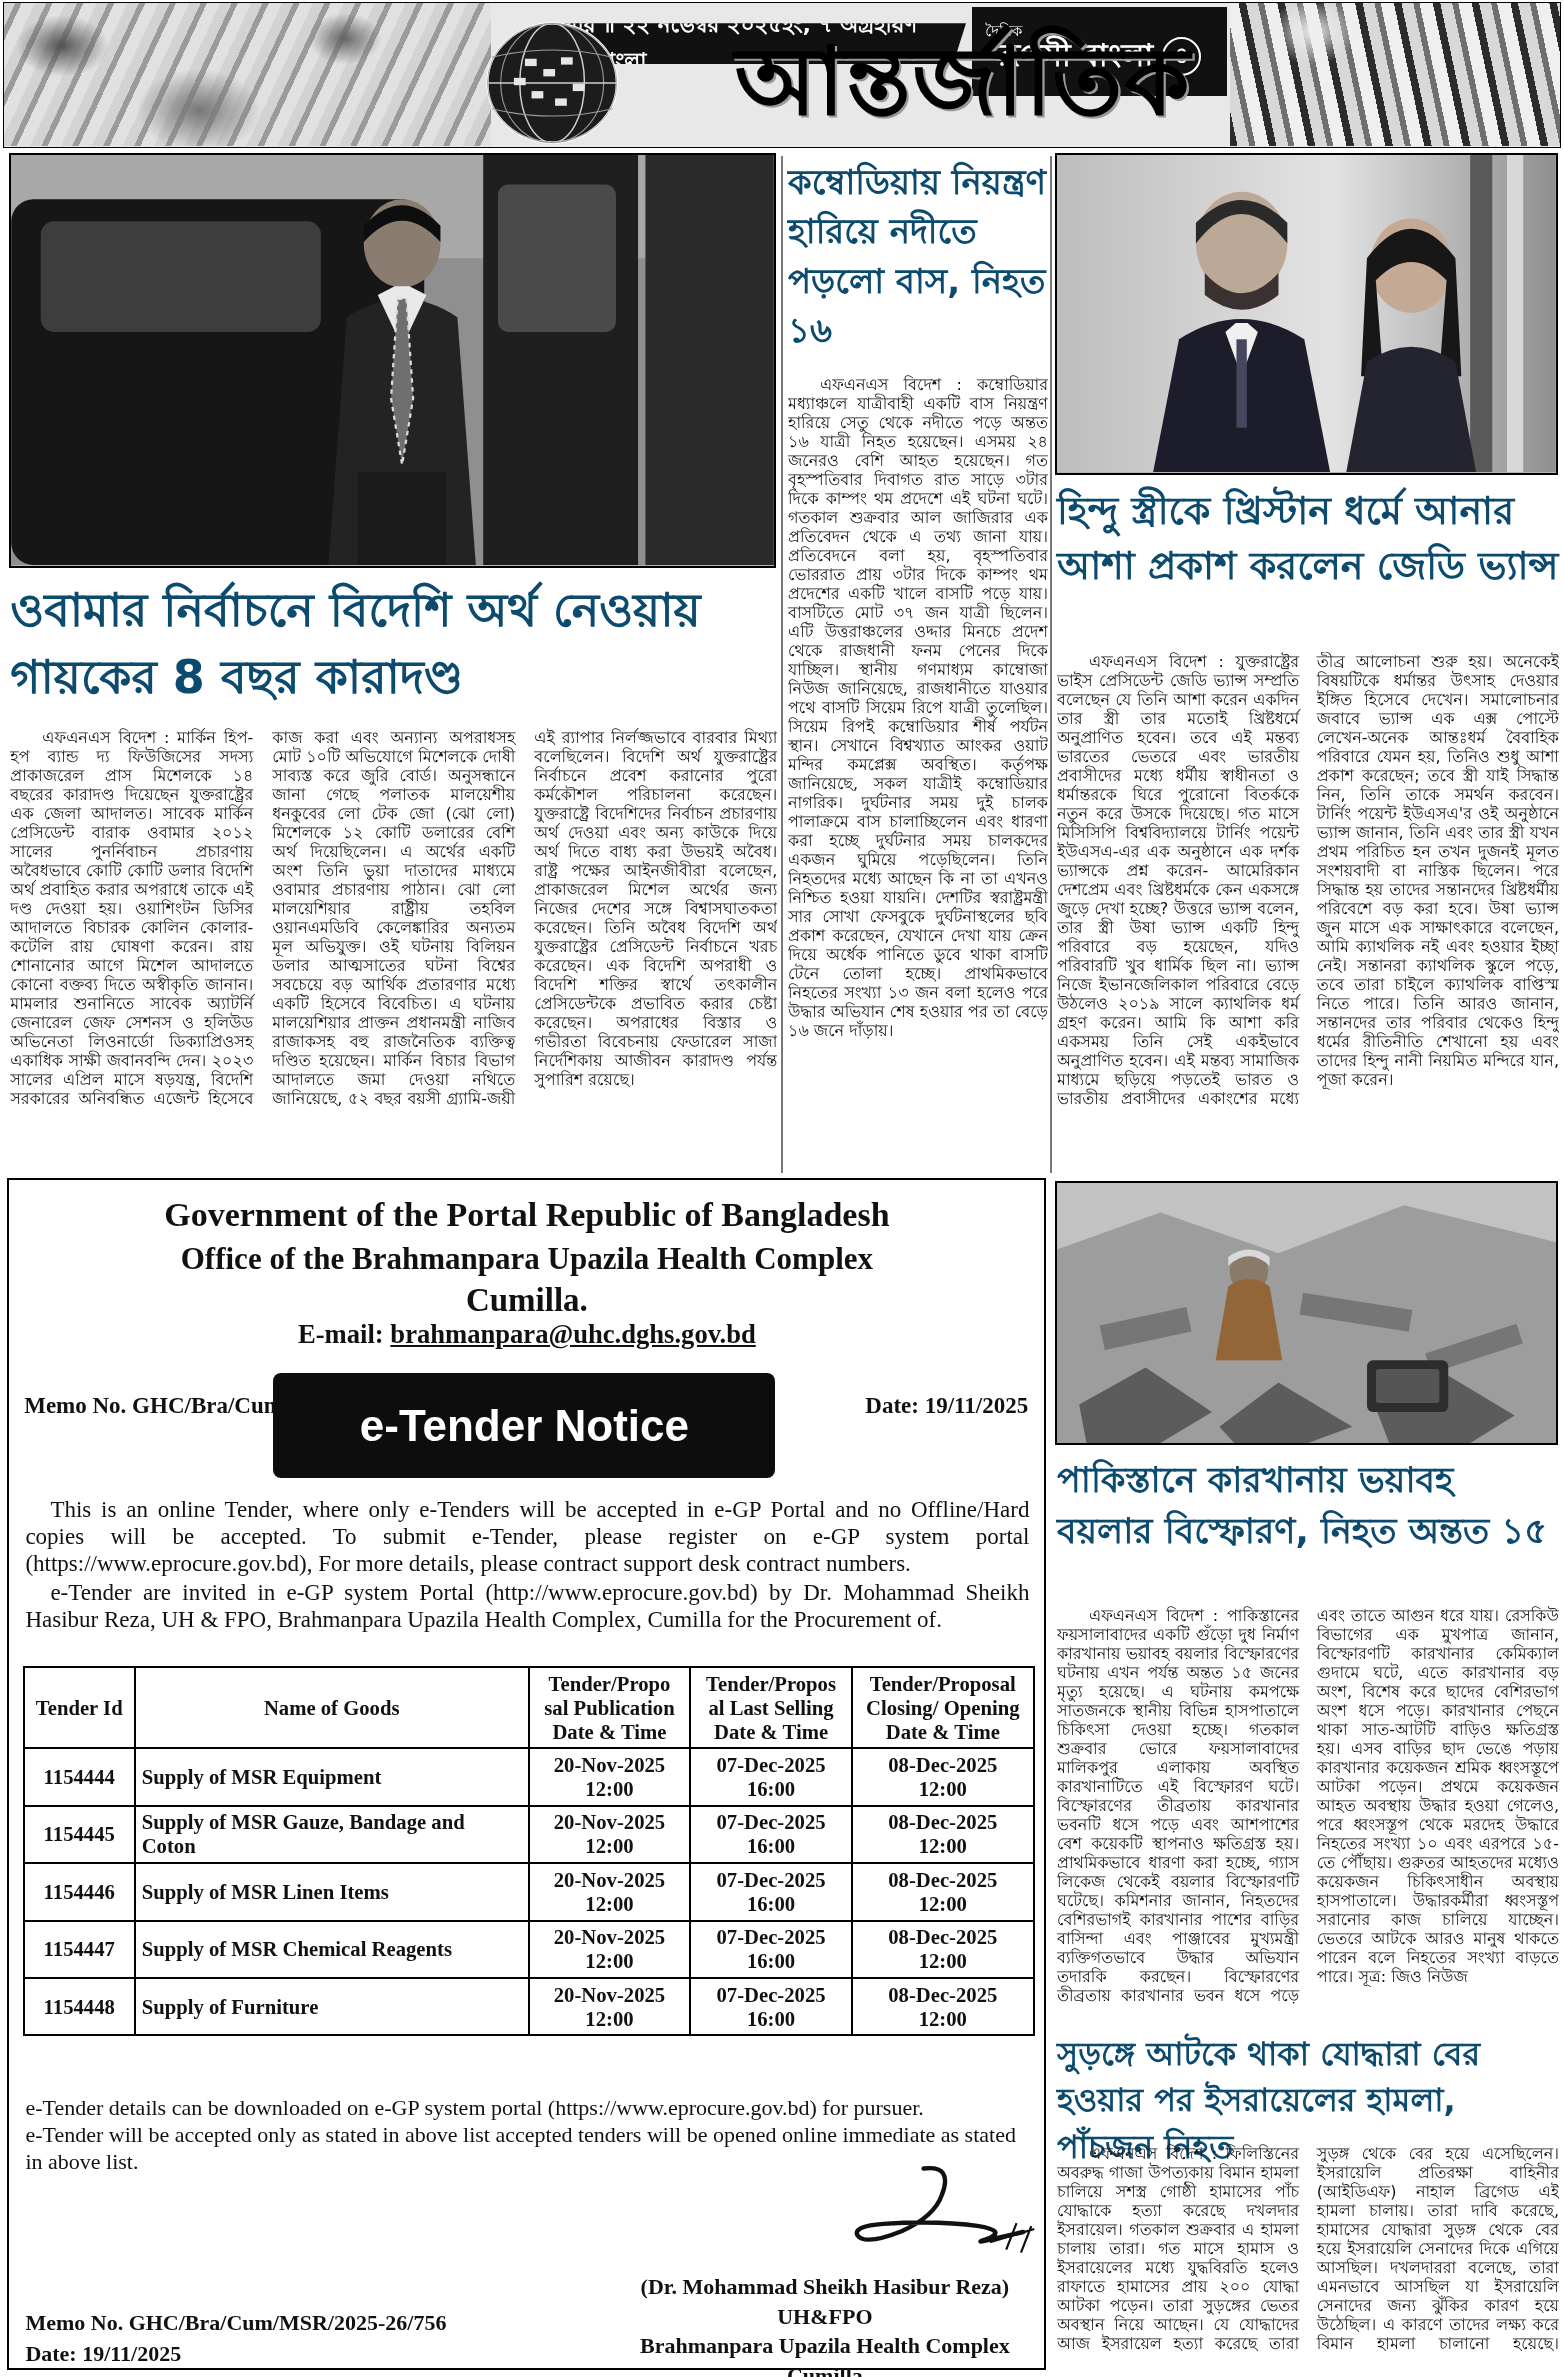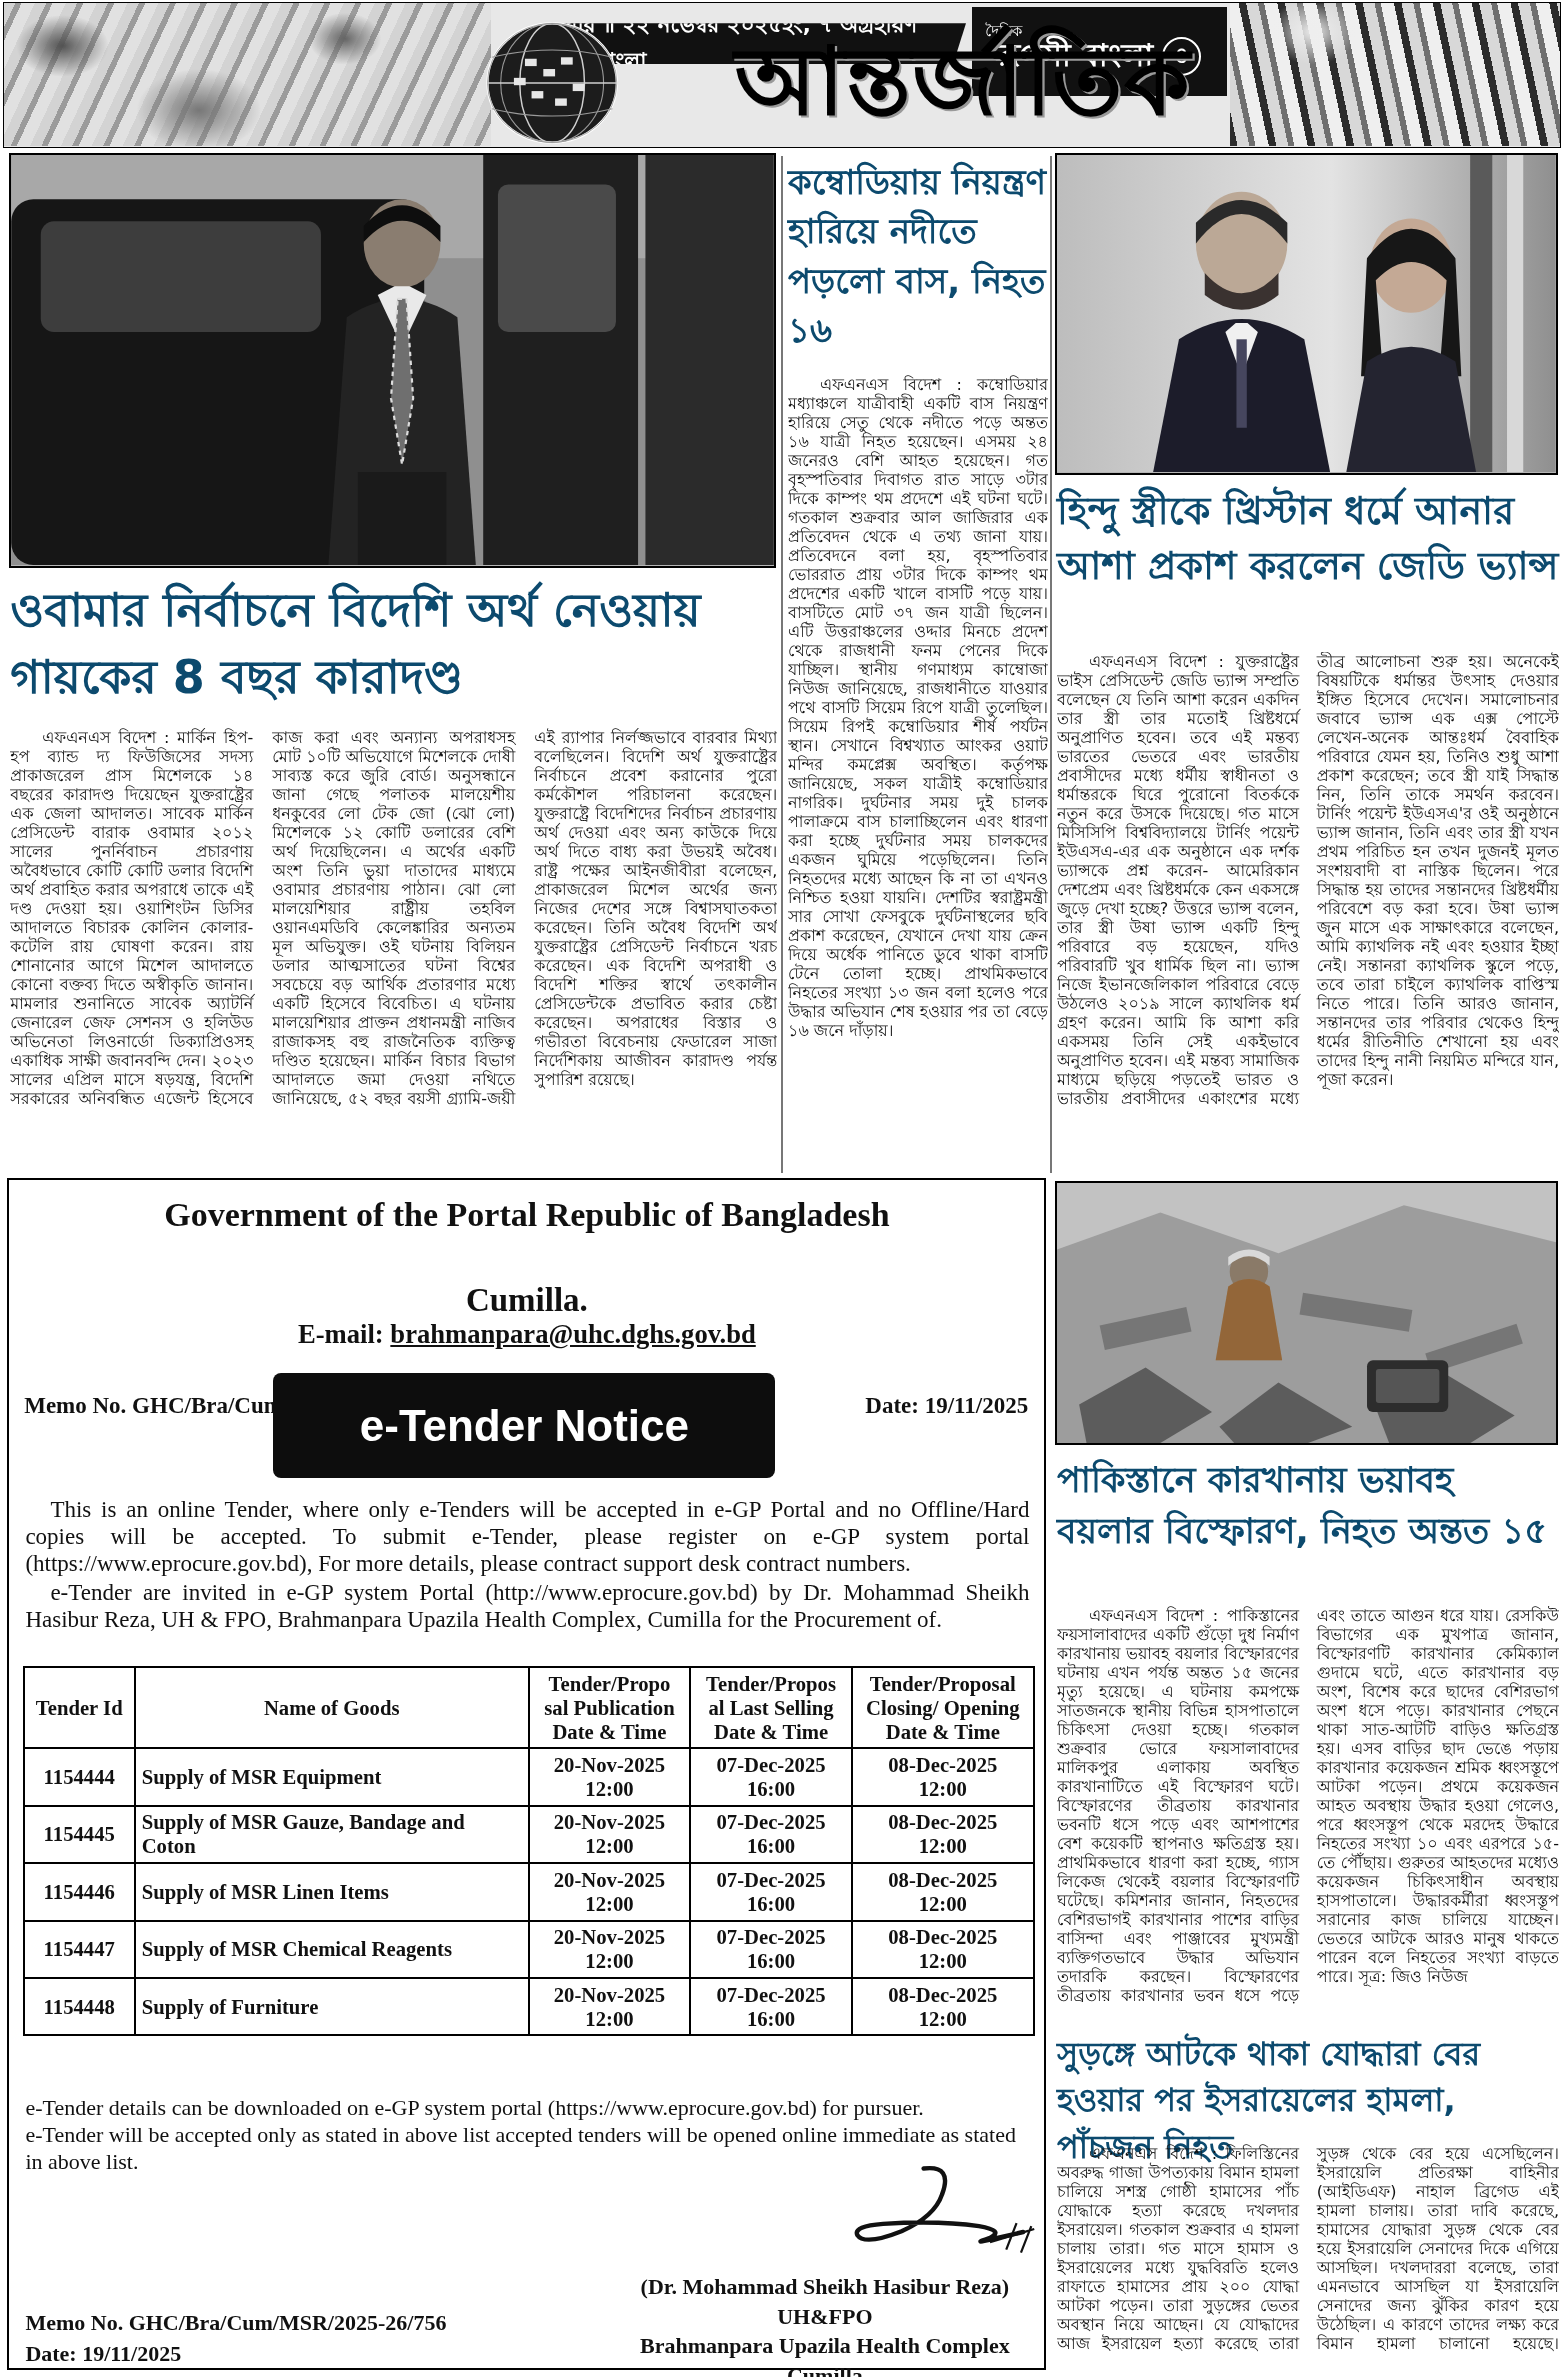--- a/index.html
+++ b/index.html
@@ -159,20 +159,21 @@
     <path d="M392 430 L420 280 Q480 240 540 280 L568 430 Z" fill="#242430"></path>
   </svg>
 </div>
 
 <div class="abs headline" style="left:1057px;top:484px;width:502px;font-size:38px;">হিন্দু স্ত্রীকে খ্রিস্টান ধর্মে আনার আশা প্রকাশ করলেন জেডি ভ্যান্স</div>
 
 <div class="abs bodytext cols-2" style="left:1057px;top:652px;width:502px;height:521px;">এফএনএস বিদেশ : যুক্তরাষ্ট্রের ভাইস প্রেসিডেন্ট জেডি ভ্যান্স সম্প্রতি বলেছেন যে তিনি আশা করেন একদিন তার স্ত্রী তার মতোই খ্রিষ্টধর্মে অনুপ্রাণিত হবেন। তবে এই মন্তব্য ভারতের ভেতরে এবং ভারতীয় প্রবাসীদের মধ্যে ধর্মীয় স্বাধীনতা ও ধর্মান্তরকে ঘিরে পুরোনো বিতর্ককে নতুন করে উসকে দিয়েছে। গত মাসে মিসিসিপি বিশ্ববিদ্যালয়ে টার্নিং পয়েন্ট ইউএসএ-এর এক অনুষ্ঠানে এক দর্শক ভ্যান্সকে প্রশ্ন করেন- আমেরিকান দেশপ্রেম এবং খ্রিষ্টধর্মকে কেন একসঙ্গে জুড়ে দেখা হচ্ছে? উত্তরে ভ্যান্স বলেন, তার স্ত্রী উষা ভ্যান্স একটি হিন্দু পরিবারে বড় হয়েছেন, যদিও পরিবারটি খুব ধার্মিক ছিল না। ভ্যান্স নিজে ইভানজেলিকাল পরিবারে বেড়ে উঠলেও ২০১৯ সালে ক্যাথলিক ধর্ম গ্রহণ করেন। আমি কি আশা করি একসময় তিনি সেই একইভাবে অনুপ্রাণিত হবেন। এই মন্তব্য সামাজিক মাধ্যমে ছড়িয়ে পড়তেই ভারত ও ভারতীয় প্রবাসীদের একাংশের মধ্যে তীব্র আলোচনা শুরু হয়। অনেকেই বিষয়টিকে ধর্মান্তর উৎসাহ দেওয়ার ইঙ্গিত হিসেবে দেখেন। সমালোচনার জবাবে ভ্যান্স এক এক্স পোস্টে লেখেন-অনেক আন্তঃধর্ম বৈবাহিক পরিবারে যেমন হয়, তিনিও শুধু আশা প্রকাশ করেছেন; তবে স্ত্রী যাই সিদ্ধান্ত নিন, তিনি তাকে সমর্থন করবেন। টার্নিং পয়েন্ট ইউএসএ'র ওই অনুষ্ঠানে ভ্যান্স জানান, তিনি এবং তার স্ত্রী যখন প্রথম পরিচিত হন তখন দুজনই মূলত সংশয়বাদী বা নাস্তিক ছিলেন। পরে সিদ্ধান্ত হয় তাদের সন্তানদের খ্রিষ্টধর্মীয় পরিবেশে বড় করা হবে। উষা ভ্যান্স জুন মাসে এক সাক্ষাৎকারে বলেছেন, আমি ক্যাথলিক নই এবং হওয়ার ইচ্ছা নেই। সন্তানরা ক্যাথলিক স্কুলে পড়ে, তবে তারা চাইলে ক্যাথলিক বাপ্তিস্ম নিতে পারে। তিনি আরও জানান, সন্তানদের তার পরিবার থেকেও হিন্দু ধর্মের রীতিনীতি শেখানো হয় এবং তাদের হিন্দু নানী নিয়মিত মন্দিরে যান, পূজা করেন।</div>
 
 <div class="abs tender-box">
   <div class="abs gov1">Government of the Portal Republic of Bangladesh</div>
+  <div class="abs gov2">Office of the Brahmanpara Upazila Health Complex</div>
   <div class="abs gov3">Cumilla.</div>
   <div class="abs gov-email">
     <span>E-mail:</span>
     <u>brahmanpara@uhc.dghs.gov.bd</u>
   </div>
   <div class="abs memo-row">
     <span>Memo No. GHC/Bra/Cum/MSR/2025-26/756</span>
     <span>Date: 19/11/2025</span>
   </div>
   <div class="abs banner">e-Tender Notice</div>

